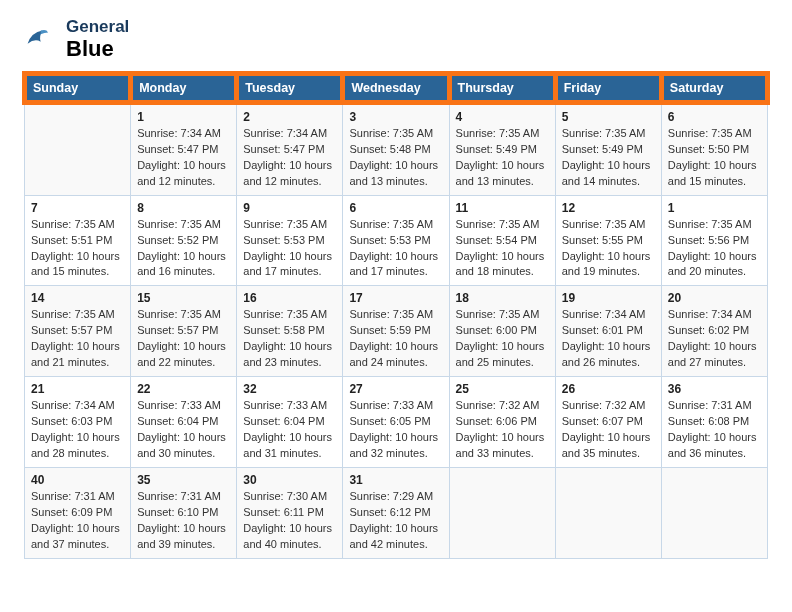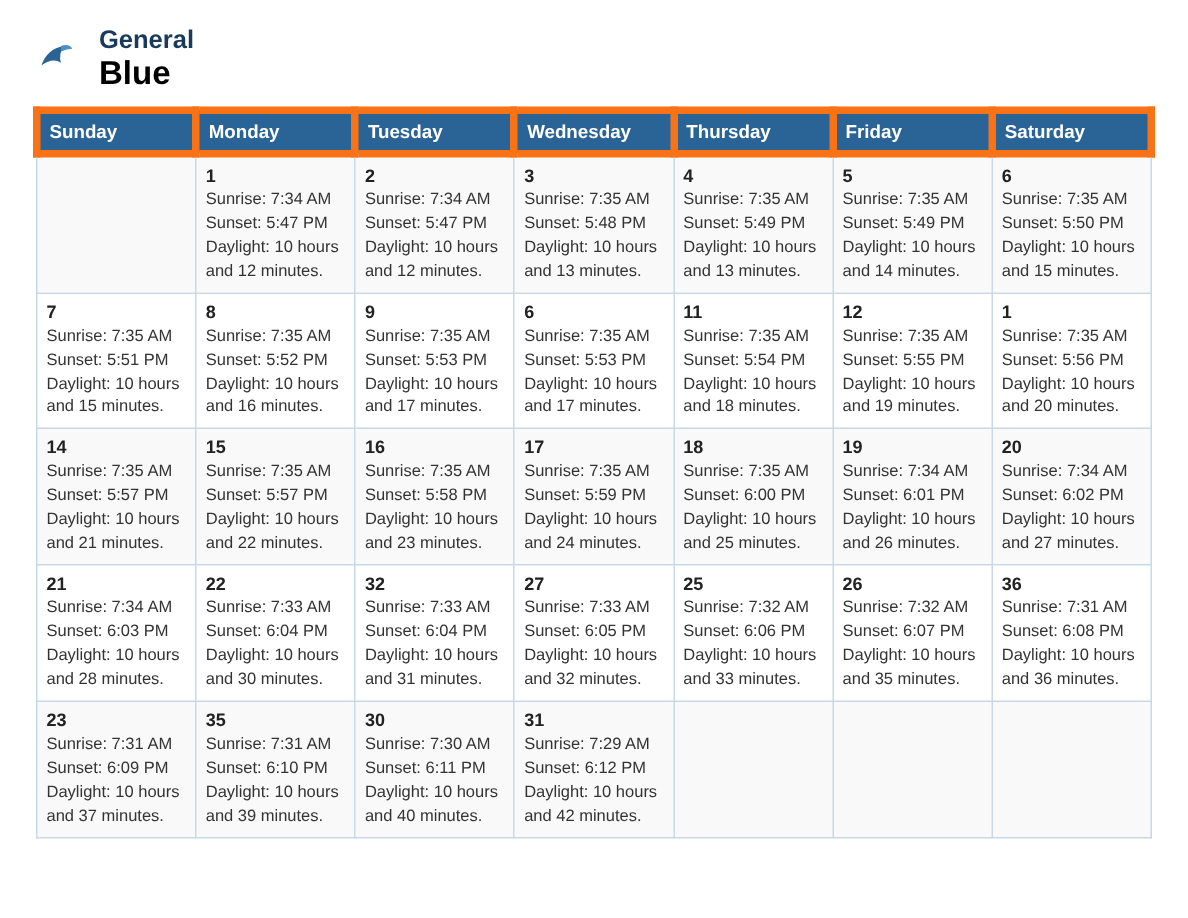--- a/index.html
+++ b/index.html
@@ -228,21 +228,21 @@
             <span class="day-number">26</span>
             <div class="day-info">Sunrise: 7:32 AM<br>Sunset: 6:07 PM<br>Daylight: 10 hours and 35 minutes.</div>
           </td>
           <td>
             <span class="day-number">36</span>
             <div class="day-info">Sunrise: 7:31 AM<br>Sunset: 6:08 PM<br>Daylight: 10 hours and 36 minutes.</div>
           </td>
         </tr>
         <tr>
           <td>
-            <span class="day-number">23</span>
+            <span class="day-number">40</span>
             <div class="day-info">Sunrise: 7:31 AM<br>Sunset: 6:09 PM<br>Daylight: 10 hours and 37 minutes.</div>
           </td>
           <td>
             <span class="day-number">35</span>
             <div class="day-info">Sunrise: 7:31 AM<br>Sunset: 6:10 PM<br>Daylight: 10 hours and 39 minutes.</div>
           </td>
           <td>
             <span class="day-number">30</span>
             <div class="day-info">Sunrise: 7:30 AM<br>Sunset: 6:11 PM<br>Daylight: 10 hours and 40 minutes.</div>
           </td>

